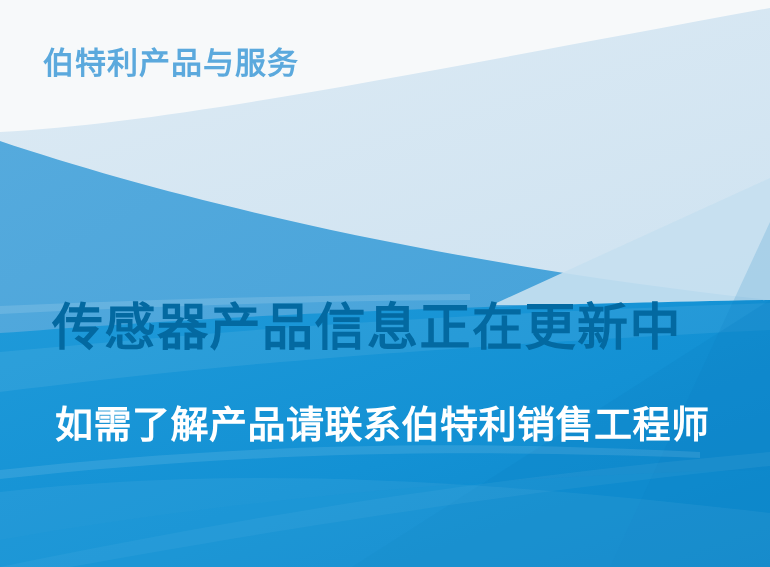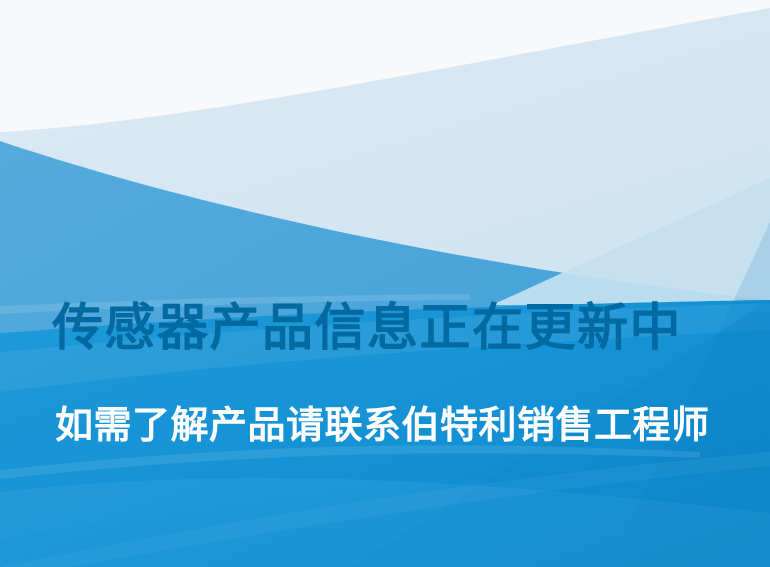--- a/index.html
+++ b/index.html
@@ -118,19 +118,20 @@
 
     <path d="M0,567 C230,520 460,480 770,452 L770,466 C470,497 250,535 70,567 Z" fill="#ffffff" opacity="0.05"></path>
 
     <path d="M0,540 C240,498 500,475 770,470 L770,567 L0,567 Z" fill="#1296d8" opacity="0.18"></path>
 
     <path d="M0,306 C140,300 300,295 470,294 L470,300 C300,301 140,307 0,314 Z" fill="#ffffff" opacity="0.13"></path>
   </svg>
 
   <div class="banner-content">
 
+    <div class="brand-title">伯特利产品与服务</div>
 
     <div class="headline">传感器产品信息正在更新中</div>
 
     <div class="subheadline">如需了解产品请联系伯特利销售工程师</div>
 
   </div>
 </div>
 
 </body></html>

